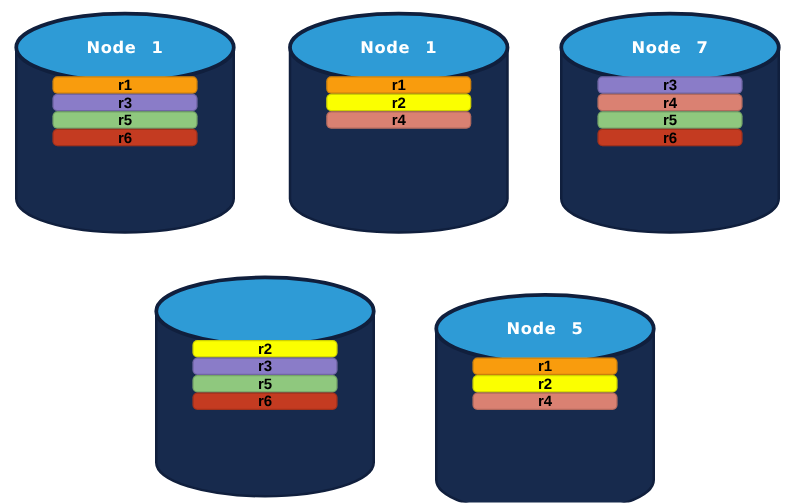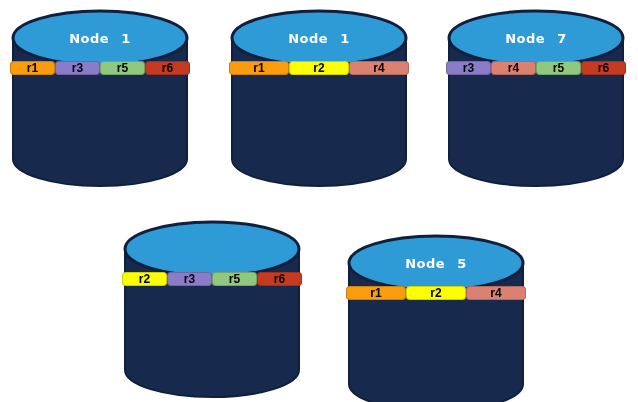--- a/index.html
+++ b/index.html
@@ -29,21 +29,21 @@
     font-family: "DejaVu Sans", sans-serif;
     font-weight: bold;
     font-size: 13px;
     word-spacing: 7px;
     letter-spacing: 0.5px;
   }
 
   .bars {
     position: absolute;
     left: 0; top: 54px; width: 100%;
-    display: flex; align-items: center;
+    display: flex; flex-direction: column; align-items: center;
     justify-content: space-between;
   }
   .bar {
     width: 116px; height: 14px;
     border-radius: 4px;
     display: flex; align-items: center; justify-content: center;
     box-shadow: inset 0 0 0 1px rgba(0,0,0,0.18);
   }
   .bar span {
     color: var(--bar-text, #000);

